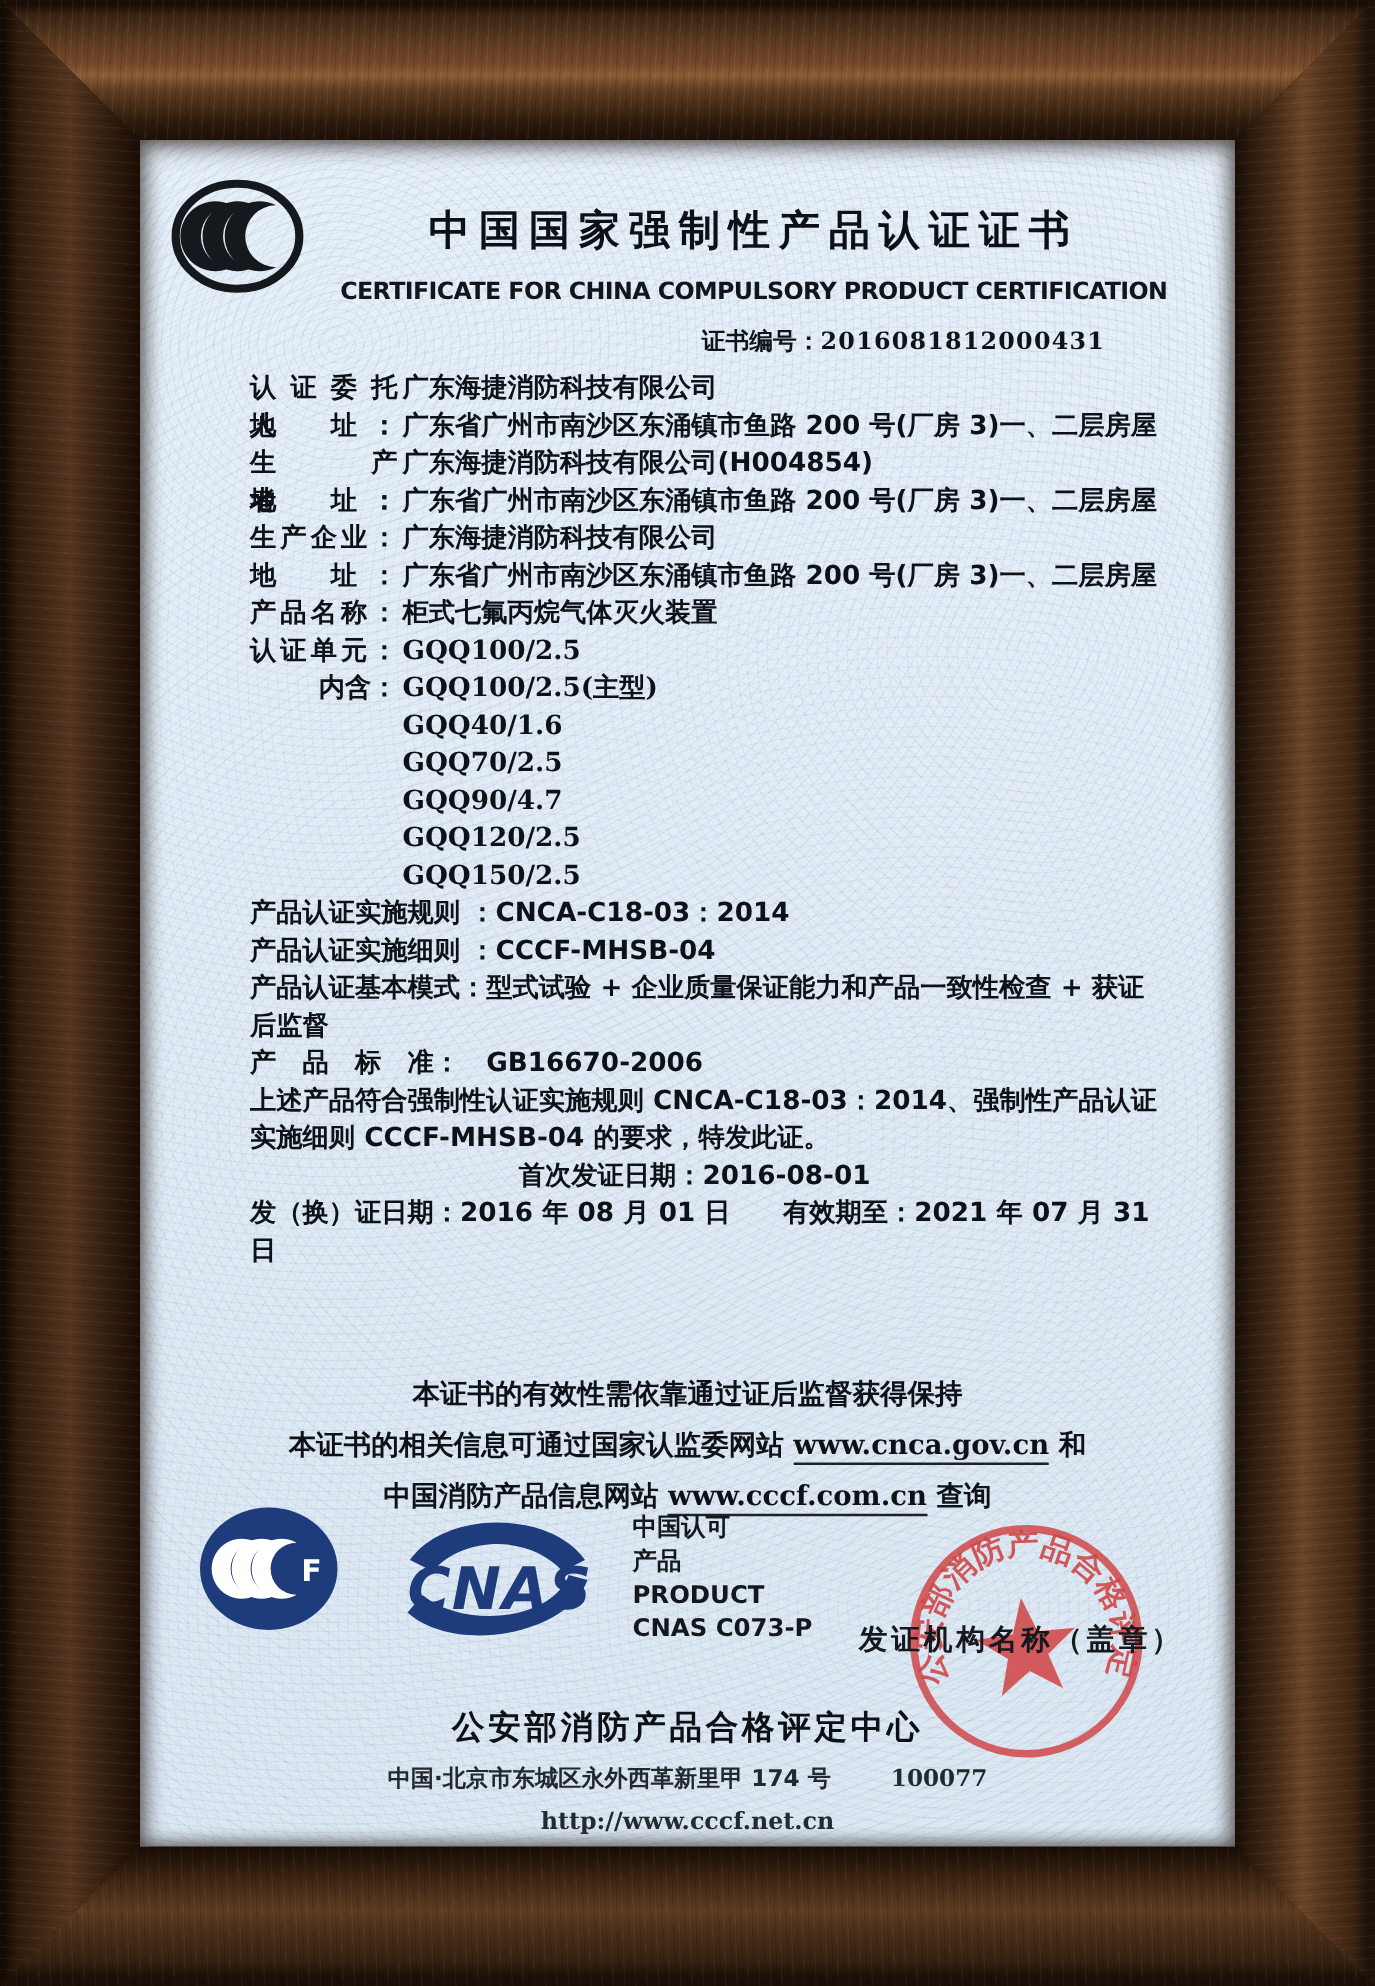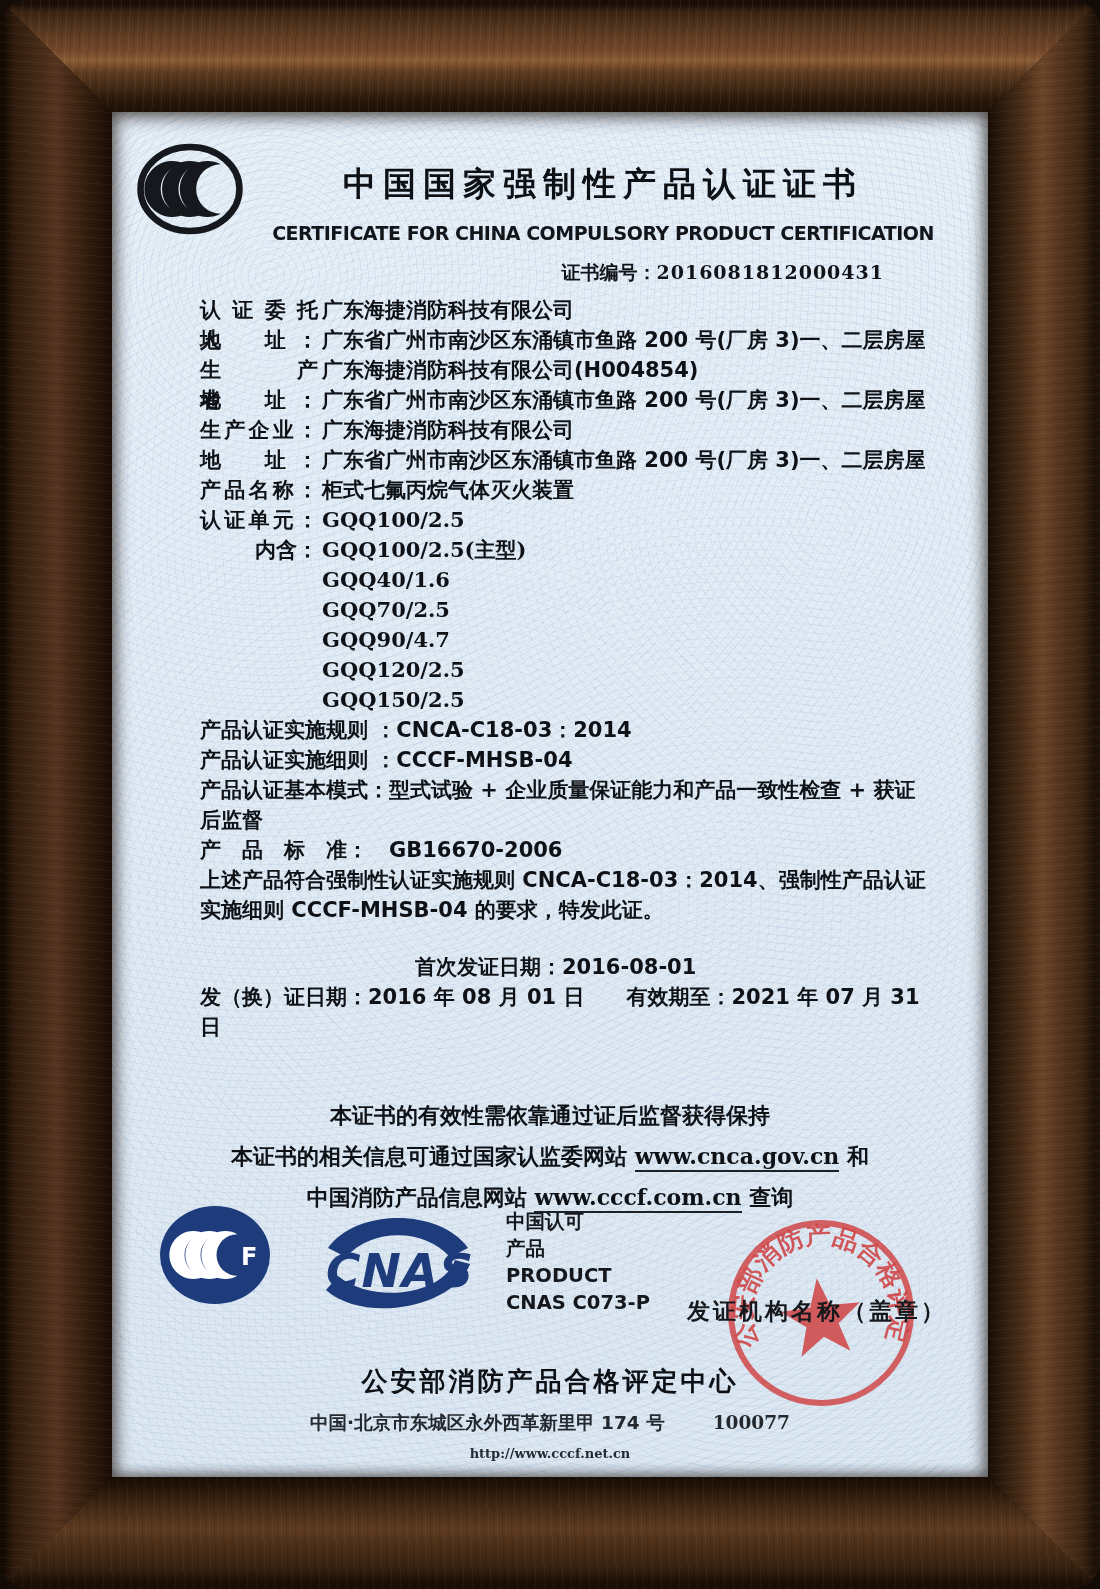--- a/index.html
+++ b/index.html
@@ -1,17 +1,17 @@
 <!DOCTYPE html>
 <html><head>
 <meta charset="utf-8">
 <style>
   html,body{margin:0;padding:0;background:#120b06;}
   .stage{position:relative;width:1100px;height:1589px;overflow:hidden;
-         font-family:"DejaVu Sans",sans-serif;border-radius:27px;}
+         font-family:"DejaVu Sans",sans-serif;}
   
   .frame{position:absolute;inset:0;background:#1d1108;box-shadow:inset 0 0 0 5px #0f0803;}
   .fside{position:absolute;}
   .f-top{left:0;top:0;width:1100px;height:112px;
     clip-path:polygon(0 0,100% 0,calc(100% - 112px) 100%,112px 100%);
     background:
       repeating-linear-gradient(93deg,rgba(0,0,0,.10) 0 1px,transparent 1px 4px,rgba(255,255,255,.05) 4px 5px,transparent 5px 9px),
       linear-gradient(180deg,#1a0e06 0 4px,#3a2412 12px,#5d3b21 34px,#75492a 52px,#8a5c36 60px,#5f3c22 72px,#402814 88px,#2c1a0c 98px,#1d1007 112px);}
   .f-left{left:0;top:0;width:112px;height:1589px;
     clip-path:polygon(0 0,100% 112px,100% calc(100% - 112px),0 100%);
@@ -49,41 +49,41 @@
   .certno .num{font-family:"DejaVu Serif",serif;font-weight:600;letter-spacing:1px;}
   
   .bodyblock{position:absolute;top:183px;left:88px;right:56px;font-size:21px;
              line-height:30px;font-weight:700;color:#0e1217;}
   .row{position:relative;padding-left:122px;}
   .row .lbl{position:absolute;left:0;top:0;width:118px;text-align:justify;
             text-align-last:justify;}
   .row .lbl.ralign{text-align-last:right;}
   .val-code{font-family:"DejaVu Serif",serif;}
   .para{padding-left:0;}
-  .indent215{padding-left:215px;margin-top:27px;}
+  .indent215{padding-left:215px;}
   
   .notes{position:absolute;top:984px;left:0;right:0;text-align:center;font-size:22px;
          line-height:40px;font-weight:700;color:#0e1217;}
   .uline{font-family:"DejaVu Serif",serif;font-weight:600;border-bottom:2px solid #1c2128;
          padding-bottom:1px;}
   
   .cccf{position:absolute;left:46px;top:1092px;width:114px;height:102px;}
   .cnas{position:absolute;left:200px;top:1090px;width:172px;height:120px;}
   .accred{position:absolute;left:394px;top:1096px;font-size:19.5px;line-height:27px;
           font-weight:600;color:#14181d;}
   .issuer{position:absolute;left:575px;top:1184px;z-index:3;font-family:Liberation Sans, sans-serif;
           font-size:23px;font-weight:bold;letter-spacing:3px;color:#15181c;}
   .stamp{position:absolute;left:612px;top:1104px;width:194px;height:194px;z-index:2;opacity:.92;}
   .f-org{position:absolute;top:1252px;left:0;right:0;text-align:center;font-size:26px;
          font-weight:bold;letter-spacing:3px;color:#0d1116;}
   .f-addr{position:absolute;top:1298px;left:0;right:0;text-align:center;font-size:18.5px;
           font-weight:600;color:#22282e;}
   .f-addr .gap{display:inline-block;width:48px;}
   .f-web{position:absolute;top:1334px;left:0;right:0;text-align:center;
-         font-family:"DejaVu Serif",serif;font-size:13px;font-weight:600;color:#232a31;}
+         font-family:"DejaVu Serif",serif;font-size:19px;font-weight:600;color:#232a31;}
 </style>
 </head>
 <body>
 
 <div class="stage">
   <div class="frame">
     <div class="fside f-top"></div>
     <div class="fside f-left"></div>
     <div class="fside f-right"></div>
     <div class="fside f-bottom"></div>

